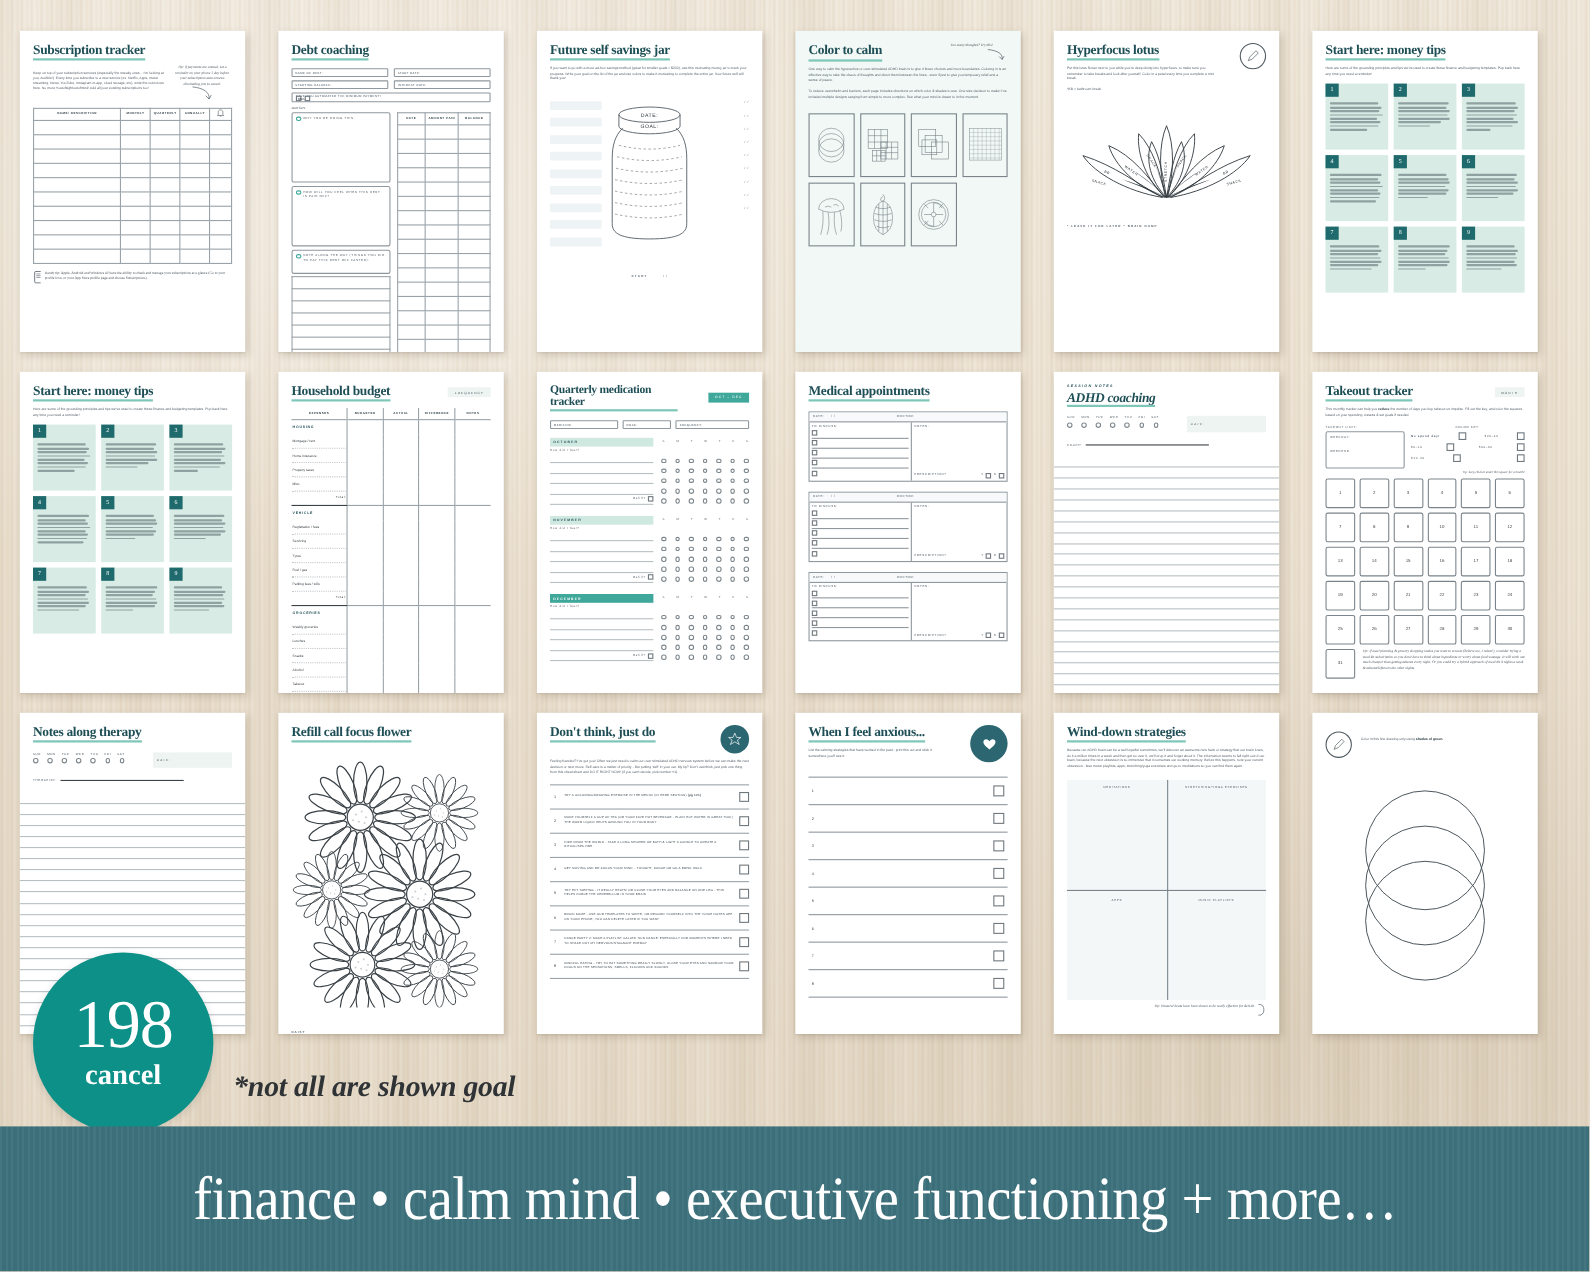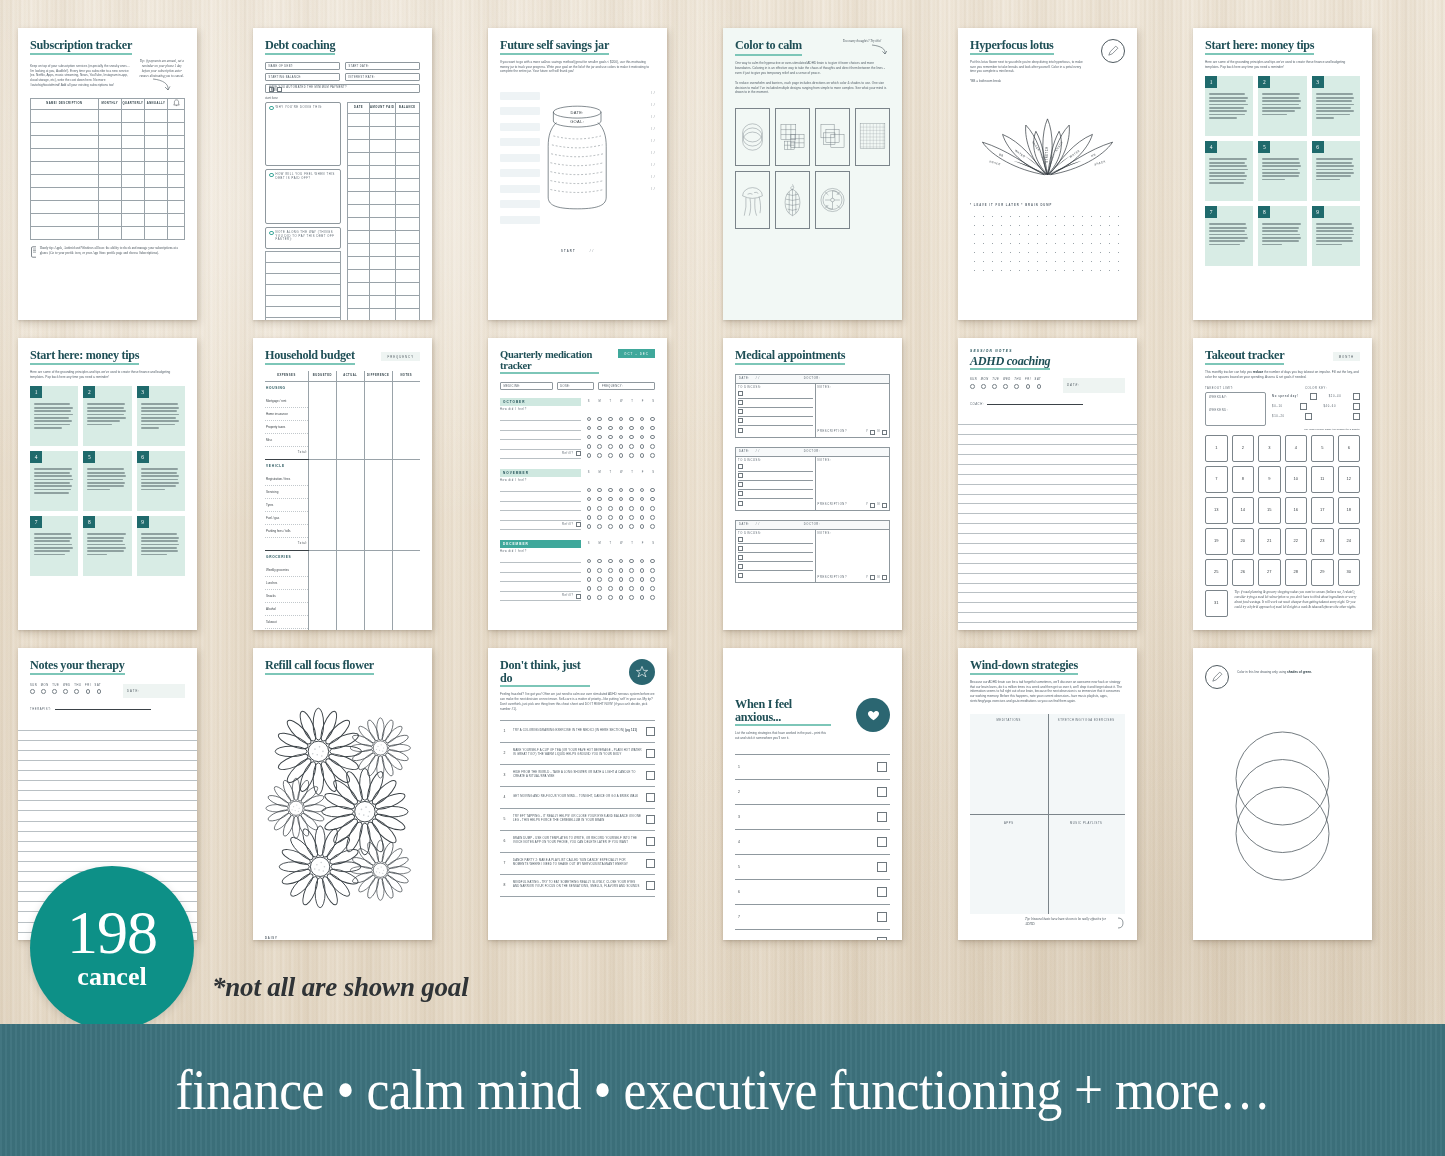--- a/index.html
+++ b/index.html
@@ -37,21 +37,21 @@
   .grid {
     position: absolute;
     left: 18px; top: 28px;
     width: 1412px;
     display: grid;
     grid-template-columns: repeat(6, 205px);
     grid-column-gap: 30px;
     grid-row-gap: 18px;
   }
   .sheet {
-    width: 179px; height: 292px;
+    width: 205px; height: 292px;
     background: #ffffff;
     box-shadow: 2px 3px 7px rgba(90,72,48,.22), 0 1px 2px rgba(90,72,48,.18);
     padding: 11px 12px 8px 12px;
     overflow: hidden;
     position: relative;
     font-size: 3.1px;
     color: #3b4247;
     line-height: 1.45;
   }
   .sheet.mint { background: #f2f8f5; }
@@ -1030,21 +1030,21 @@
             <td style="border-top:none;border-bottom:none"></td>
             <td style="border-top:none;border-bottom:none"></td>
             <td style="border-top:none;border-bottom:none;border-right:none"></td>
           </tr>
 
     </tbody>
       </table>
   </div>
 
   <div class="sheet">
-    <div class="row sb" style="align-items:flex-start;gap:10px;">
+    <div class="row sb" style="align-items:center;gap:10px;">
       <div class="ttl sm" style="max-width:64%;">Quarterly medication tracker</div>
       <div class="pill">OCT – DEC</div>
     </div>
     <div class="row" style="gap:4px;margin-top:8px;">
       <div style="flex:1.4">
           <div class="boxline">
             <span>Medicine:</span>
           </div>
         </div>
       <div style="flex:1">
@@ -1550,21 +1550,21 @@
       <div class="daysq">31</div>
       <div style="grid-column:2 / span 5;padding-left:3px;" class="hand">Tip: if meal planning &amp; grocery shopping makes you want to scream (believe me, I relate!), consider trying a meal kit subscription so you don't have to think about ingredients or worry about food wastage. It will work out much cheaper than getting takeout every night. Or you could try a hybrid approach of meal kit 4 nights a week &amp; takeout/leftovers the other nights.</div>
     </div>
     <style>
       .daysq{ border:0.7px solid #7b848a; border-radius:2px; height:27px; display:flex; align-items:center; justify-content:center; font-size:4px; color:#3b4247;}
     </style>
   </div>
 
   <div class="sheet" style="padding:11px 0 0 0;">
     <div style="padding:0 12px;">
-      <div class="ttl">Notes your therapy</div>
+      <div class="ttl">Notes along therapy</div>
       <div class="row sb" style="margin-top:9px;align-items:flex-start;">
         <div style="width:46%;">
           <div class="row sb" style="font-size:2.6px;letter-spacing:.6px;color:#43505a;text-transform:uppercase;">
             <span>Sun</span>
               <span>Mon</span>
               <span>Tue</span>
               <span>Wed</span>
               <span>Thu</span>
               <span>Fri</span>
               <span>Sat</span>
@@ -1708,21 +1708,21 @@
       </div>
       <div class="row ac" style="border-bottom:0.7px solid #9aa3a9;min-height:22px;gap:4px;padding:2px 0;">
         <span style="width:9px;text-align:center;font-size:3.4px;color:#3b4247;">8</span>
         <span style="flex:1;font-size:2.75px;letter-spacing:.2px;color:#43505a;">MINDFUL EATING - TRY TO EAT SOMETHING REALLY SLOWLY, CLOSE YOUR EYES AND NARROW YOUR FOCUS ON THE SENSATIONS, SMELLS, FLAVORS AND SOUNDS</span>
         <i class="chk" style="width:9px;height:9px;"></i>
       </div>
     </div>
   </div>
 
   <div class="sheet">
-    <div class="row sb" style="align-items:flex-start;margin-top:39px;">
+    <div class="row sb" style="align-items:flex-start;">
       <div style="width:62%;">
         <div class="ttl">When I feel anxious...</div>
         <div class="blurb">List the calming strategies that have worked in the past - print this out and stick it somewhere you'll see it.</div>
       </div>
       <div class="stampfill" style="width:34px;height:34px;">
         <svg width="15" height="14" viewBox="0 0 20 18">
             <path d="M10 16 C 3 11 1.5 7.5 3.4 5 C 5 2.8 8.2 3.2 10 6 C 11.8 3.2 15 2.8 16.6 5 C 18.5 7.5 17 11 10 16 Z" fill="#ffffff"></path>
           </svg>
       </div>
     </div>

